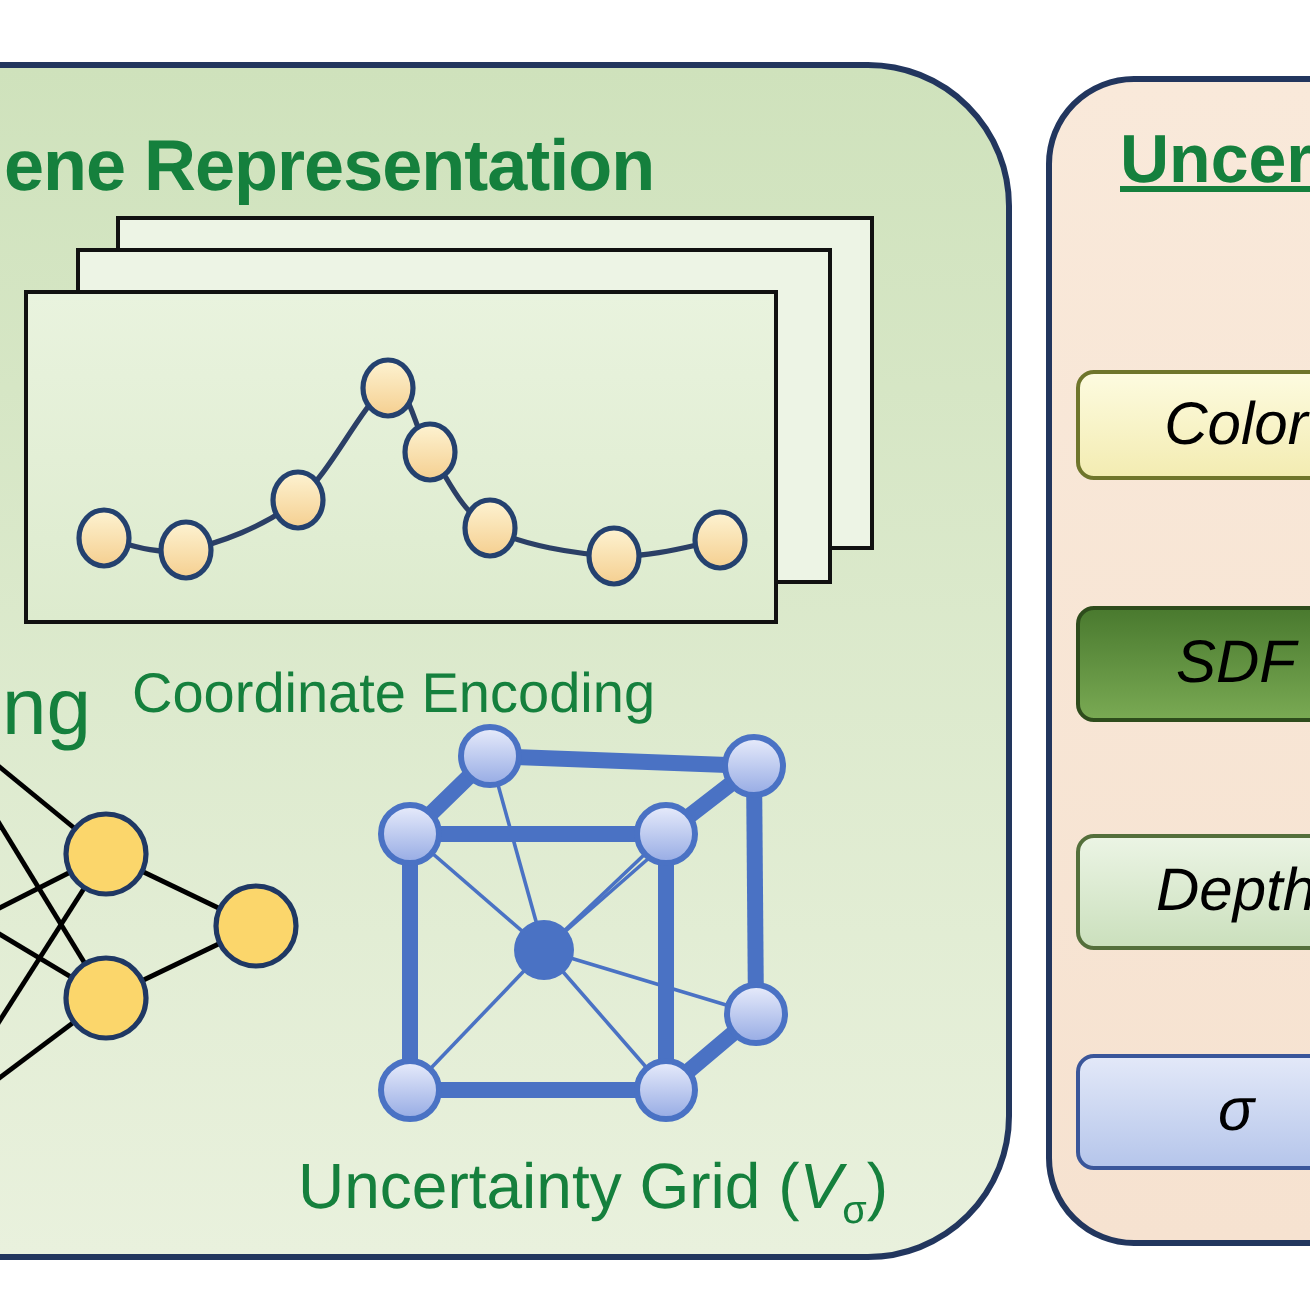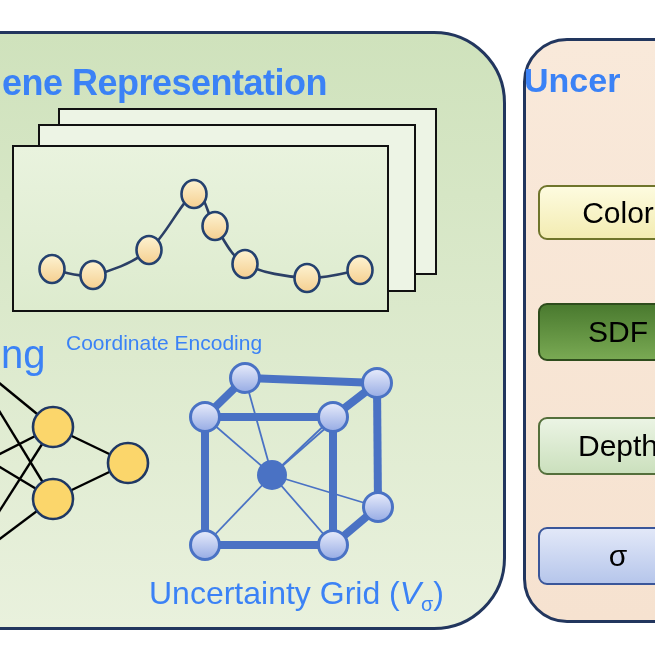--- a/index.html
+++ b/index.html
@@ -3,39 +3,39 @@
 <meta charset="utf-8">
 <style>
   html,body{margin:0;padding:0;background:#fff;}
   body{font-family:"Liberation Sans", sans-serif;}
   .canvas{position:relative;width:655px;height:655px;overflow:hidden;background:#fff;}
   .panel{position:absolute;box-sizing:border-box;border:3px solid #22365e;}
   .panel-scene{left:-70px;top:31px;width:576px;height:599px;border-radius:72px;
     background:linear-gradient(180deg,#cfe2bc 0%,#e9f1dd 100%);}
   .panel-bundle{left:523px;top:38px;width:240px;height:585px;border-radius:44px;
     background:linear-gradient(180deg,#f9e9da 0%,#f6e2d0 100%);}
-  .txt{position:absolute;color:#3b82f6;white-space:nowrap;line-height:1.15;}
+  .txt{position:absolute;color:#15803d;white-space:nowrap;line-height:1.15;}
   .scene-title{left:2px;top:62px;font-size:36px;font-weight:bold;letter-spacing:-0.5px;}
   .frag-ng{left:1px;top:331px;font-size:40px;}
-  .coord-label{left:66px;top:331px;font-size:21px;}
+  .coord-label{left:66px;top:331px;font-size:28px;}
   .mlp-label{left:0px;top:575px;font-size:33px;}
   .grid-label{left:149px;top:575px;font-size:32px;text-align:right;}
   .grid-label .mvar{font-style:italic;}
   .grid-label sub{font-size:0.62em;}
-  .bundle-title{left:524px;top:58px;font-size:34px;font-weight:bold;line-height:44px;}
+  .bundle-title{left:560px;top:58px;font-size:34px;font-weight:bold;line-height:44px;text-decoration:underline;}
   .card{position:absolute;box-sizing:border-box;border:2.5px solid #111;}
   .card-back{left:58px;top:108px;width:379px;height:167px;background:#edf4e5;}
   .card-mid{left:38px;top:124px;width:378px;height:168px;background:#edf4e5;}
   .card-front{left:12px;top:145px;width:377px;height:167px;
     background:linear-gradient(180deg,#e9f3de 0%,#ddebce 100%);}
   .card-front svg{position:absolute;left:0;top:0;}
   .dsvg{position:absolute;overflow:visible;}
   .bundle-item{position:absolute;left:538px;width:160px;box-sizing:border-box;
     border-radius:9px;display:flex;align-items:center;justify-content:center;}
-  .bundle-item span{font-size:30px;color:#000;}
+  .bundle-item span{font-size:30px;color:#000;font-style:italic;}
 </style>
 </head>
 <body>
 
 <div class="canvas">
 
   <div class="panel panel-scene"></div>
   <div class="panel panel-bundle"></div>
 
   <div class="txt scene-title">ene Representation</div>

